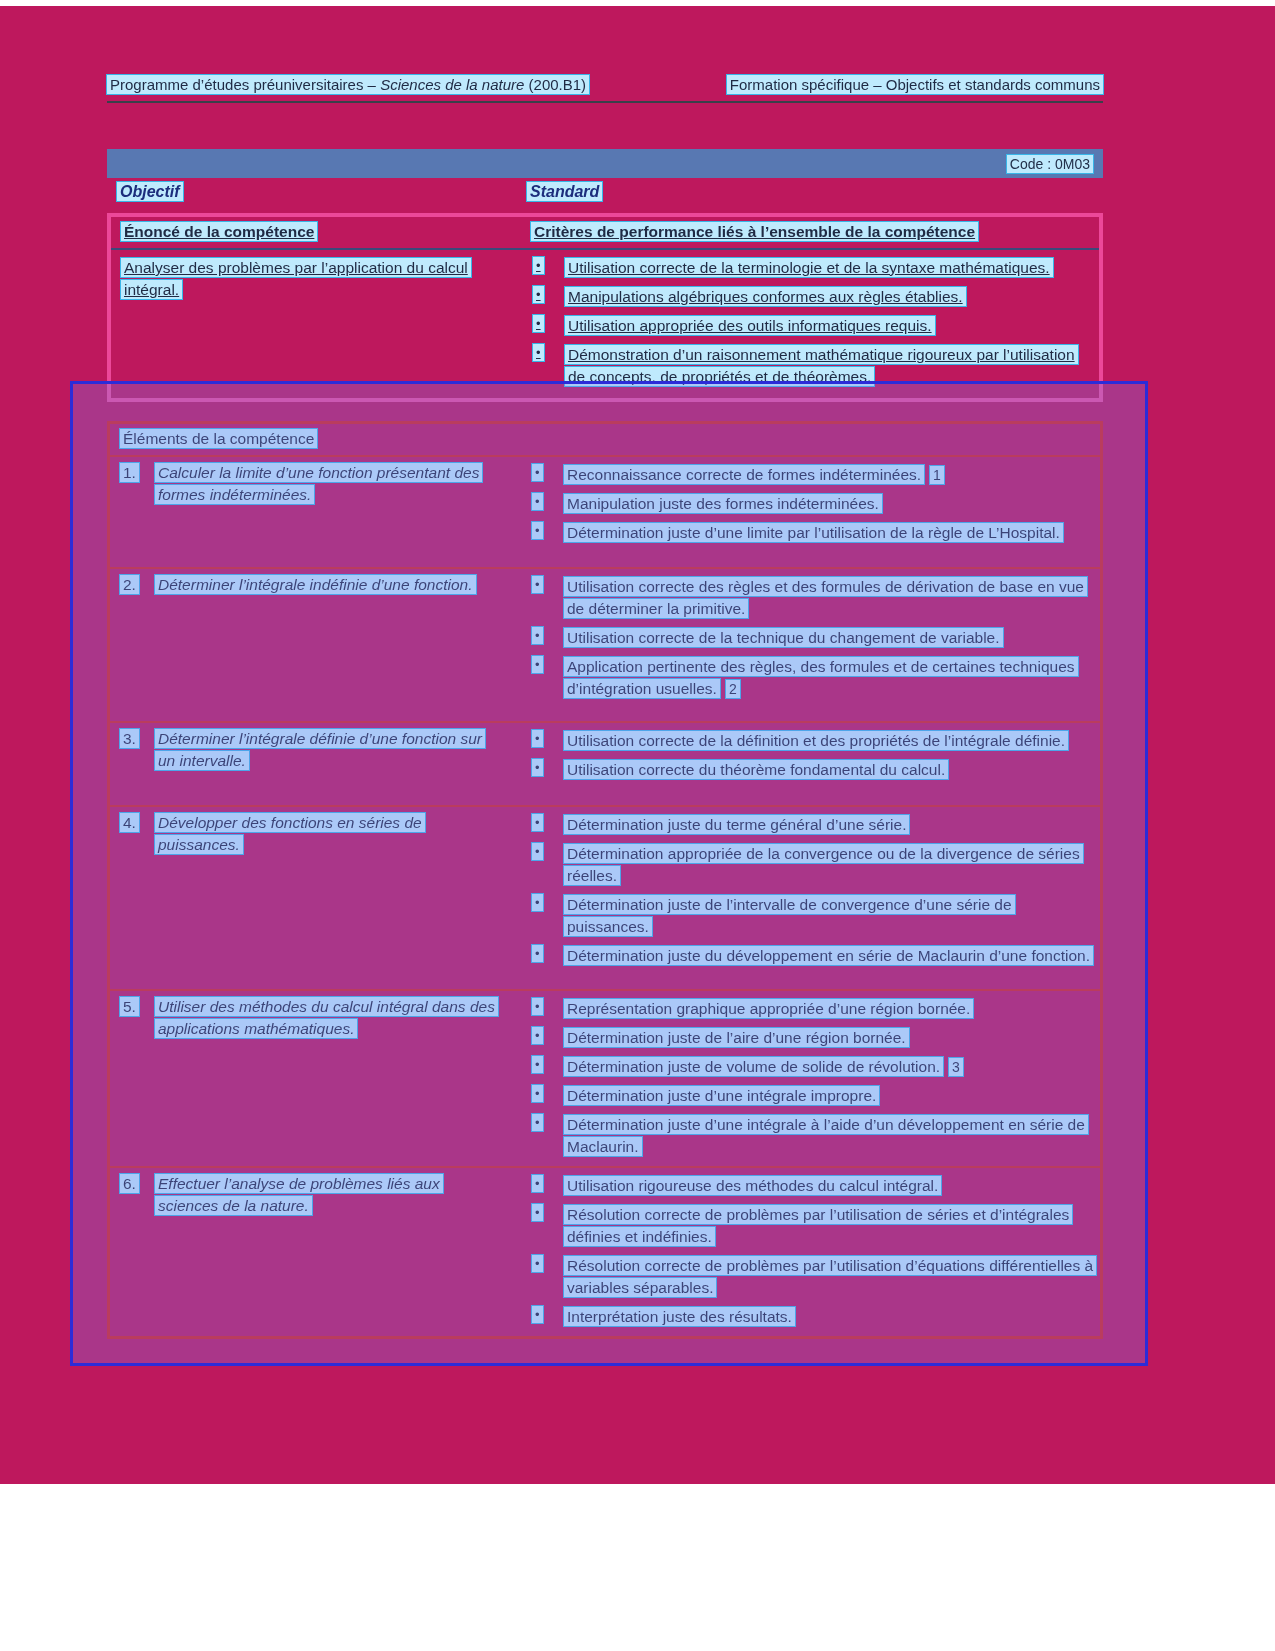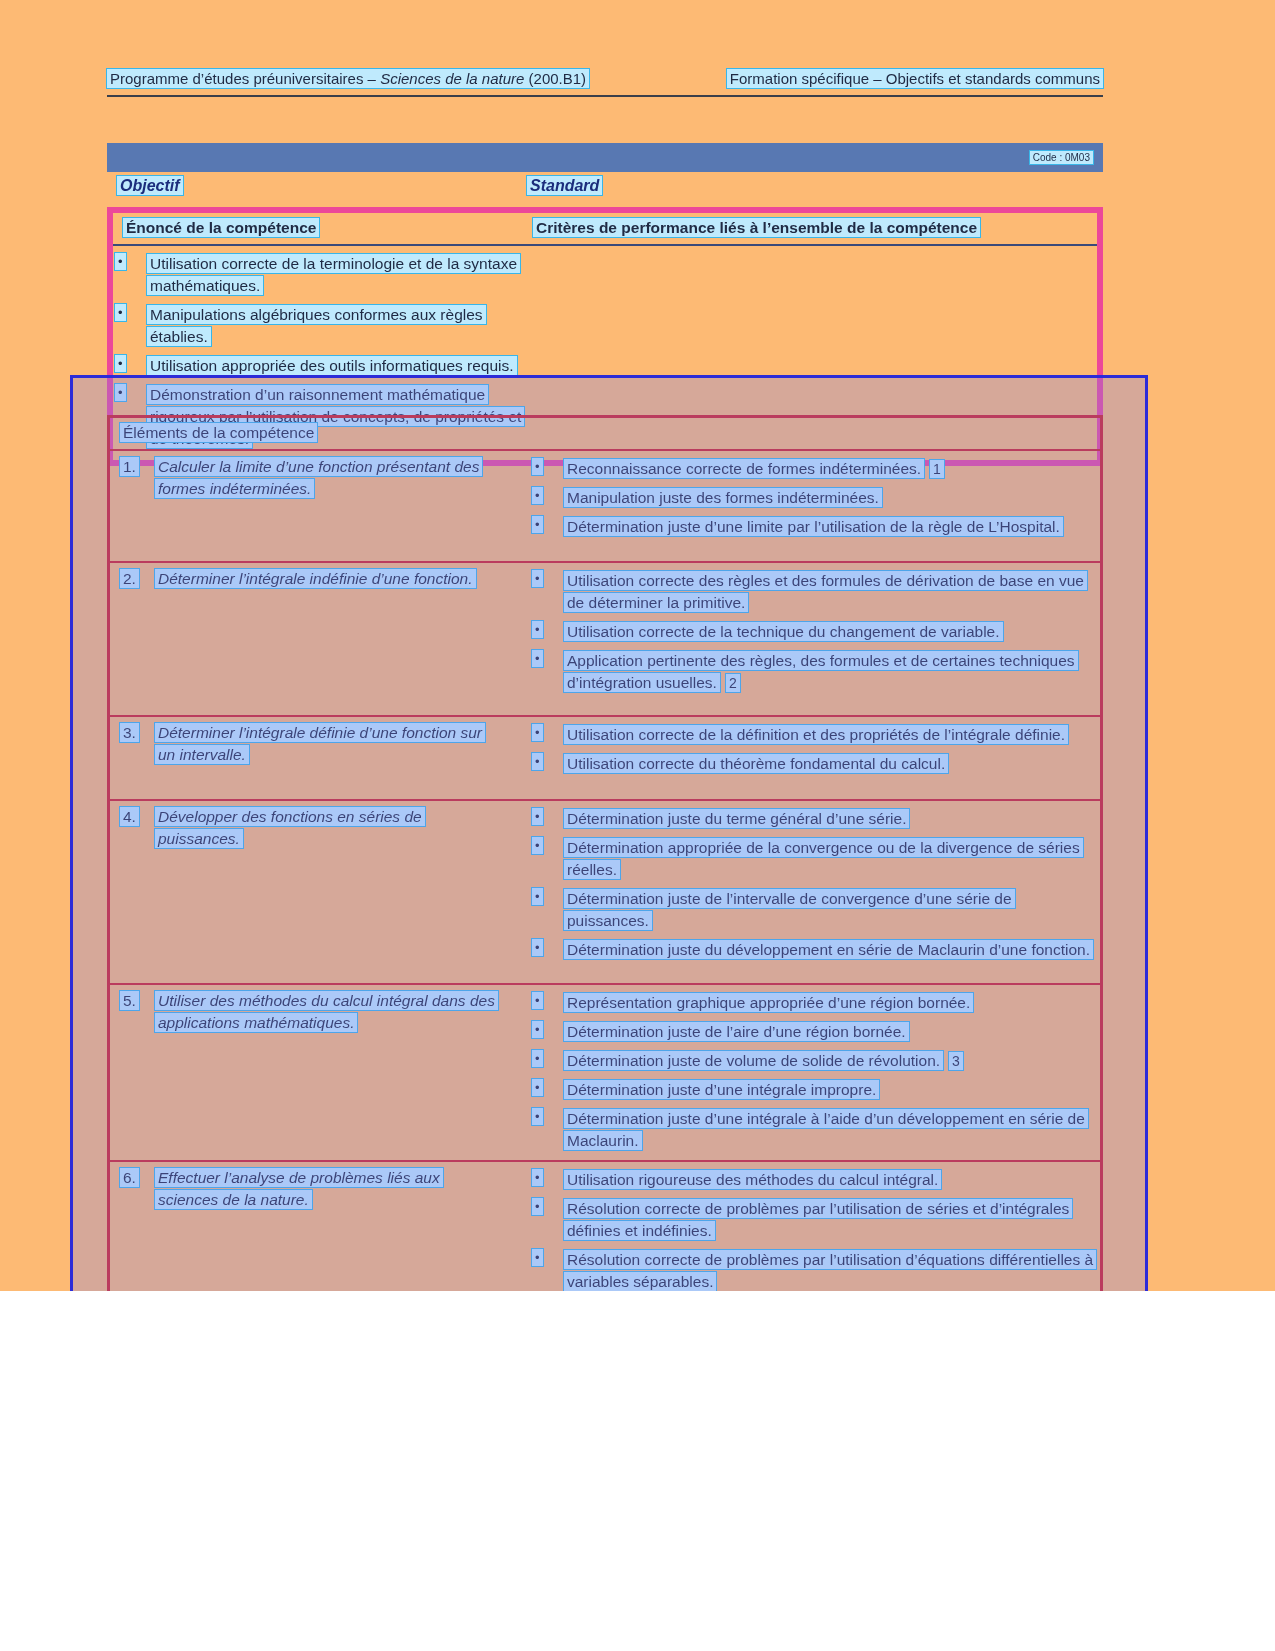--- a/index.html
+++ b/index.html
@@ -1,21 +1,21 @@
 <!DOCTYPE html>
 <html><head>
 <meta charset="utf-8">
 <style>
   * { margin:0; padding:0; box-sizing:border-box; }
   html,body { background:#ffffff; }
   body { font-family:"Liberation Sans","DejaVu Sans",sans-serif; color:#1f2a44; }
 
   .page {
-    position:relative; width:1275px; height:1291px; background:#fdba74;
-    overflow:hidden; margin:0 auto;
+    position:relative; width:1275px; height:1478px; background:#be185d;
+    overflow:hidden; margin:6px auto;
   }
   .content-col { position:absolute; left:107px; width:996px; }
 
   
   .hl {
     background:#bfeafd;
     box-shadow:0 0 0 1px #38b6e9;
     padding:1px 3px;
     box-decoration-break:clone; -webkit-box-decoration-break:clone;
   }
@@ -24,33 +24,33 @@
   .doc-header {
     top:70px; height:27px; display:flex; justify-content:space-between;
     align-items:flex-start; font-size:15px; border-bottom:2px solid #3a3f4a;
   }
   .doc-header .it { font-style:italic; }
 
   
   .band {
     top:143px; height:29px; background:#5878b2;
     display:flex; justify-content:flex-end; align-items:center; padding-right:10px;
-    font-size:10px; color:#22304a;
+    font-size:14px; color:#22304a;
   }
 
   
   .objstd { top:177px; height:30px; position:absolute; }
   .objstd .lbl {
     position:absolute; font-weight:bold; font-style:italic; font-size:16px; color:#1c2d7c;
   }
   .objstd .lbl.obj { left:10px; }
   .objstd .lbl.std { left:420px;border-radius:6px; }
 
   
-  .table1 { top:207px; border:6px solid #ec4899; font-size:15.5px; line-height:22px; }
+  .table1 { top:207px; border:4px solid #ec4899; font-size:15.5px; line-height:22px;text-decoration:underline; }
   .t1-head {
     display:grid; grid-template-columns:420px 1fr;
     font-weight:bold; border-bottom:2px solid #3a4a7a; padding:4px 0 5px;
   }
   .t1-head .c1 { padding-left:10px; }
   .t1-body { display:grid; grid-template-columns:420px 1fr; padding:5px 0 10px; }
   .t1-body .c1 { padding:2px 12px 0 10px; }
   .crit-list { display:flex; flex-direction:column; gap:7px; padding:2px 8px 0 0; }
   .crit { display:grid; grid-template-columns:34px 1fr; align-items:start; }
   .crit .bullet {
@@ -113,20 +113,21 @@
     <span class="lbl obj"><span class="hl">Objectif</span></span>
     <span class="lbl std"><span class="hl">Standard</span></span>
   </div>
 
   <div class="content-col table1">
     <div class="t1-head">
       <div class="c1"><span class="hl">Énoncé de la compétence</span></div>
       <div class="c2"><span class="hl">Critères de performance liés à l’ensemble de la compétence</span></div>
     </div>
     <div class="t1-body">
+      <div class="c1"><span class="hl">Analyser des problèmes par l’application du calcul intégral.</span></div>
       <div class="crit-list">
         <div class="crit">
           <span class="bullet hl">•</span>
           <span><span class="hl">Utilisation correcte de la terminologie et de la syntaxe mathématiques.</span></span>
         </div>
         <div class="crit">
           <span class="bullet hl">•</span>
           <span><span class="hl">Manipulations algébriques conformes aux règles établies.</span></span>
         </div>
         <div class="crit">

